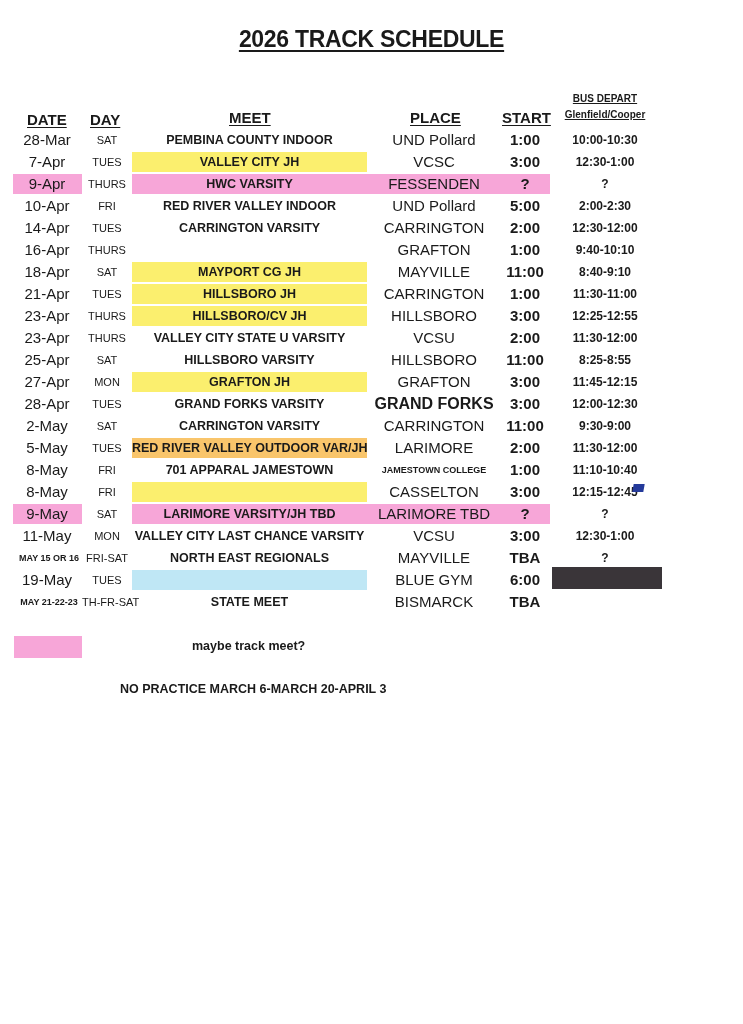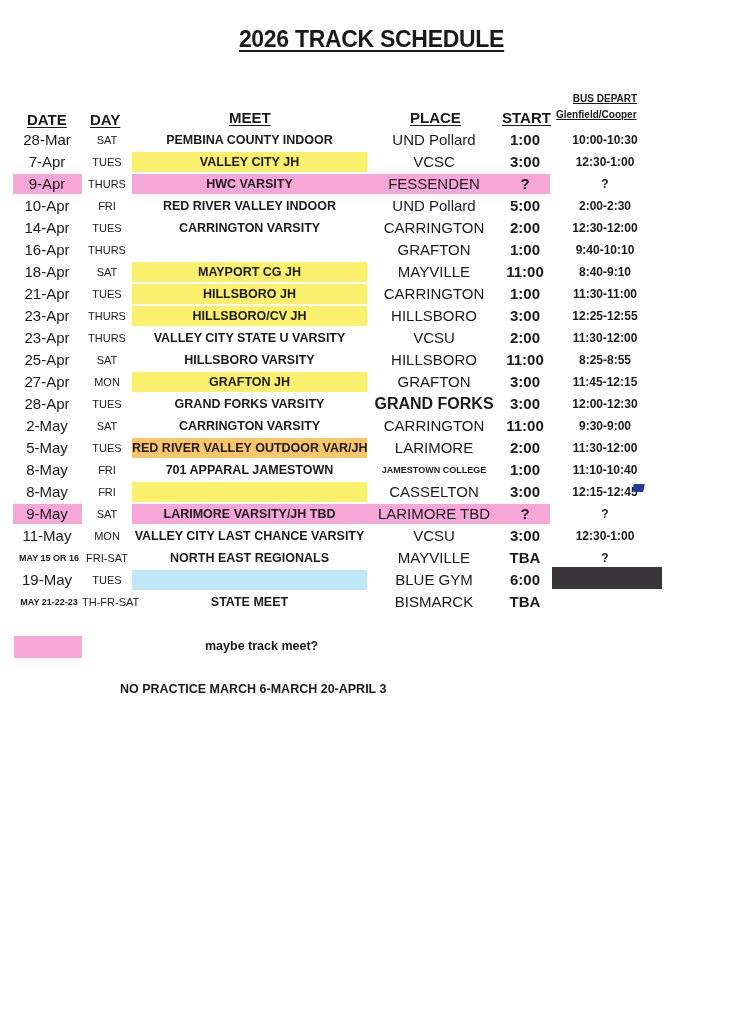--- a/index.html
+++ b/index.html
@@ -3,40 +3,40 @@
 <meta charset="utf-8">
 <style>
   html, body { margin:0; padding:0; background:#ffffff; }
   body { width:743px; height:1024px; position:relative; overflow:hidden;
          font-family:"Liberation Sans", sans-serif; color:#1a1a1a; }
   .title { position:absolute; left:0; width:743px; top:26px; text-align:center;
            font-size:23px; font-weight:bold; letter-spacing:-0.3px; }
   .title span { text-decoration:underline; text-decoration-thickness:2px; text-underline-offset:3px; }
   .hdr { position:absolute; font-weight:bold; font-size:15px; text-decoration:underline; text-underline-offset:2px; }
   .bus1 { position:absolute; left:560px; top:93px; width:90px; text-align:center; font-size:10px; font-weight:bold; text-decoration:underline; }
-  .bus2 { position:absolute; left:556px; top:109px; width:98px; text-align:left; font-size:10px; font-weight:bold; text-decoration:underline; }
+  .bus2 { position:absolute; left:556px; top:109px; width:98px; text-align:center; font-size:10px; font-weight:bold; text-decoration:underline; }
 
   .row { position:absolute; left:0; width:743px; height:22px; }
   .cell { position:absolute; top:0; height:22px; line-height:22px; text-align:center; white-space:nowrap; }
   .c-date { left:12px; width:70px; font-size:15px; }
   .c-date.small { font-size:9px; font-weight:bold; left:14px; width:70px; }
   .c-day  { left:82px; width:50px; font-size:11px; font-weight:normal; }
   .c-meet { left:132px; width:235px; font-size:12.5px; font-weight:bold; }
   .c-place{ left:367px; width:134px; font-size:15px; }
   .c-place.bold { font-size:16px; font-weight:bold; }
   .c-place.tiny { font-size:9px; font-weight:bold; }
   .c-start{ left:501px; width:48px; font-size:15px; font-weight:bold; }
   .c-bus  { left:552px; width:106px; font-size:12px; font-weight:bold; }
 
   .hl-date { position:absolute; left:13px; width:69px; top:1px; height:20px; }
   .hl-meet { position:absolute; left:132px; top:1px; height:20px; }
   .hl-place{ position:absolute; left:367px; width:183px; top:1px; height:20px; }
   .redact { position:absolute; left:552px; top:567px; width:110px; height:22px; background:#3a3539; }
   .legend-swatch { position:absolute; left:14px; top:636px; width:68px; height:22px; }
-  .legend-text { position:absolute; left:205px; top:639px; font-size:12.5px; font-weight:bold; }
+  .legend-text { position:absolute; left:192px; top:639px; font-size:12.5px; font-weight:bold; }
   .note { position:absolute; left:120px; top:682px; font-size:12.5px; font-weight:bold; }
   .mark { position:absolute; left:633px; top:484px; width:11px; height:8px; background:#243a9a; transform:skewX(-10deg); }
 </style>
 </head>
 <body>
 
 <div class="title"><span>2026 TRACK SCHEDULE</span></div>
 
 <div class="hdr" style="left:27px;top:111px;">DATE</div>
 <div class="hdr" style="left:90px;top:111px;">DAY</div>

